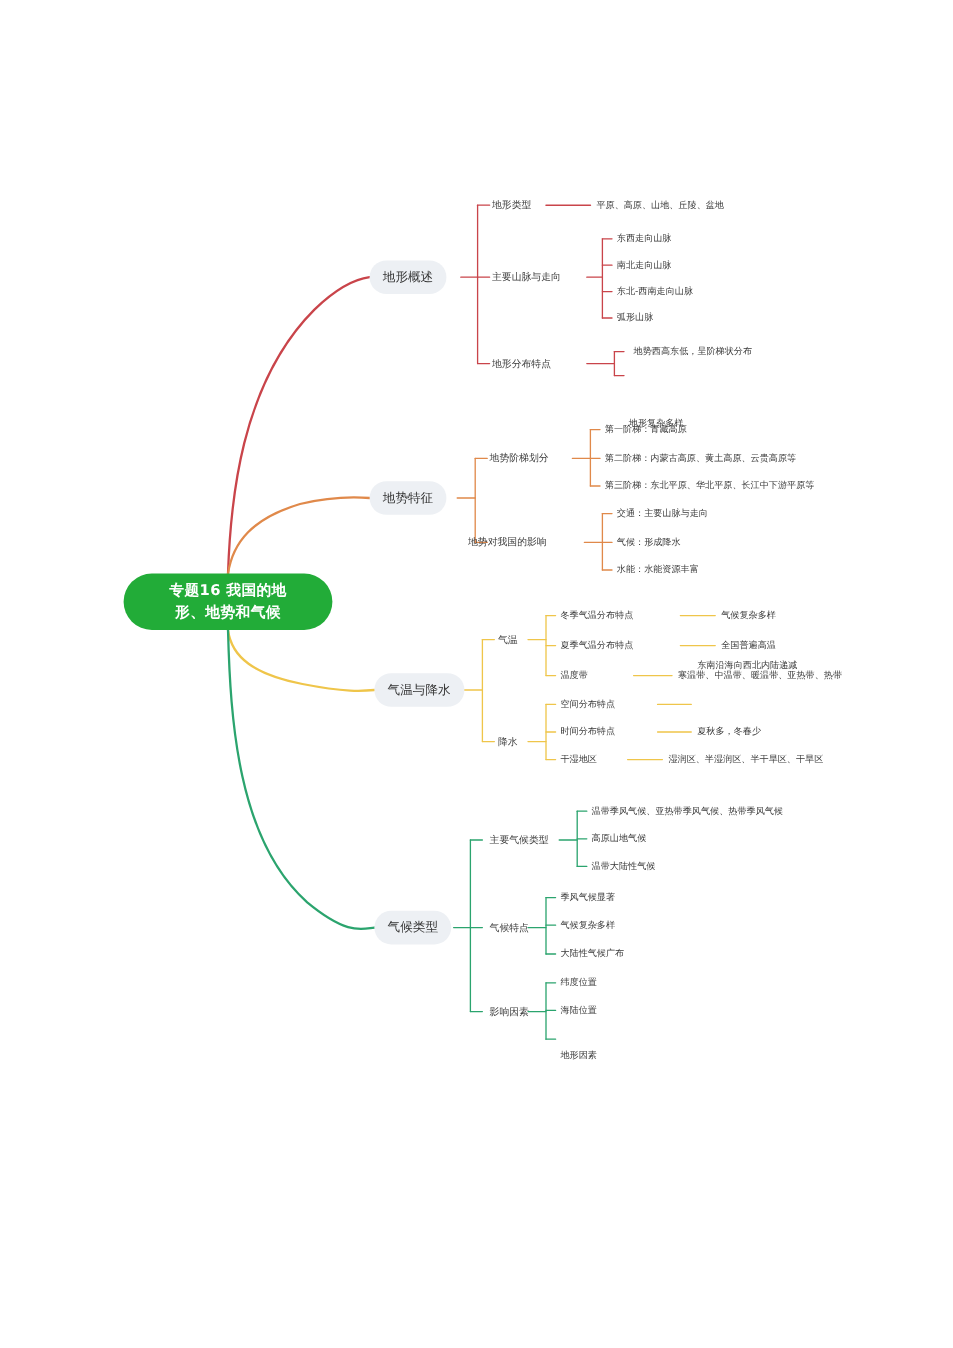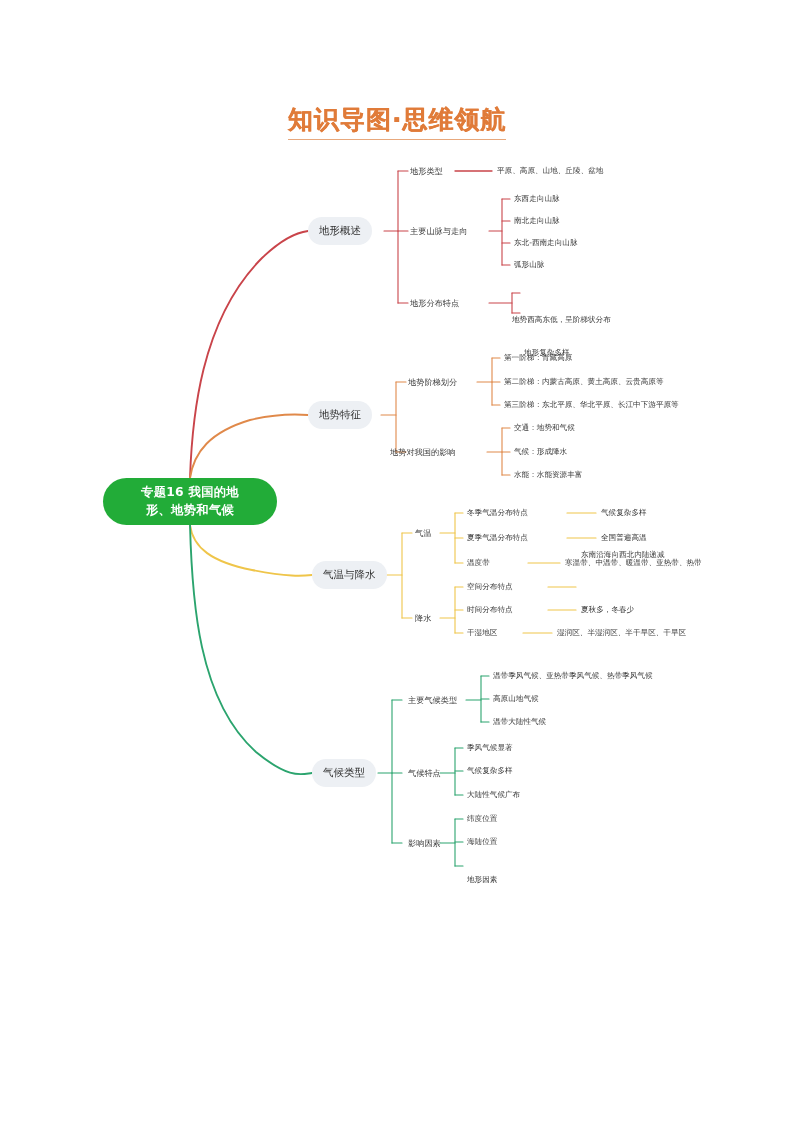--- a/index.html
+++ b/index.html
@@ -98,23 +98,20 @@
     white-space: nowrap;
     transform: translateY(-50%);
     z-index: 3;
   }
 </style>
 </head>
 <body>
 
 <div id="page">
 
-  <div id="title-wrap">
-    <div id="title">知识导图·思维领航</div>
-  </div>
 
   <svg id="wires" viewBox="0 0 794 1123">
     <g fill="none" stroke-linecap="round">
 
       <path d="M190,478 C192,420 200,320 262,258 C285,236 300,232 308,231" stroke="#C9444A" stroke-width="1.9"></path>
 
       <path d="M384,231 H398" stroke="#C9444A" stroke-width="1.1"></path>
       <path d="M398,171 V303" stroke="#C9444A" stroke-width="1.1"></path>
       <path d="M398,171 h10" stroke="#C9444A" stroke-width="1.1"></path>
       <path d="M398,231 h10" stroke="#C9444A" stroke-width="1.1"></path>
@@ -228,30 +225,30 @@
   <div class="l2-label" style="left:410px; top:171px;">地形类型</div>
   <div class="l3-label" style="left:497px; top:171px;">平原、高原、山地、丘陵、盆地</div>
 
   <div class="l2-label" style="left:410px; top:231px;">主要山脉与走向</div>
   <div class="l3-label" style="left:514px; top:199px;">东西走向山脉</div>
   <div class="l3-label" style="left:514px; top:221px;">南北走向山脉</div>
   <div class="l3-label" style="left:514px; top:243px;">东北-西南走向山脉</div>
   <div class="l3-label" style="left:514px; top:265px;">弧形山脉</div>
 
   <div class="l2-label" style="left:410px; top:303px;">地形分布特点</div>
-  <div class="l3-label" style="left:512px; top:293px;margin-top:27px;">地势西高东低，呈阶梯状分布</div>
+  <div class="l3-label" style="left:528px; top:293px;">地势西高东低，呈阶梯状分布</div>
   <div class="l3-label" style="left:524px; top:313px;margin-top:40px;">地形复杂多样</div>
 
   <div class="l2-label" style="left:408px; top:382px;">地势阶梯划分</div>
   <div class="l3-label" style="left:504px; top:358px;">第一阶梯：青藏高原</div>
   <div class="l3-label" style="left:504px; top:382px;">第二阶梯：内蒙古高原、黄土高原、云贵高原等</div>
   <div class="l3-label" style="left:504px; top:405px;">第三阶梯：东北平原、华北平原、长江中下游平原等</div>
 
   <div class="l2-label" style="left:390px; top:452px;">地势对我国的影响</div>
-  <div class="l3-label" style="left:514px; top:428px;">交通：地势和气候</div>
+  <div class="l3-label" style="left:514px; top:428px;">交通：主要山脉与走向</div>
   <div class="l3-label" style="left:514px; top:452px;">气候：形成降水</div>
   <div class="l3-label" style="left:514px; top:475px;text-align:right;">水能：水能资源丰富</div>
 
   <div class="l2-label" style="left:415px; top:533px;">气温</div>
   <div class="l3-label" style="left:467px; top:513px;">冬季气温分布特点</div>
   <div class="l3-label" style="left:601px; top:513px;">气候复杂多样</div>
   <div class="l3-label" style="left:467px; top:538px;">夏季气温分布特点</div>
   <div class="l3-label" style="left:601px; top:538px;">全国普遍高温</div>
   <div class="l3-label" style="left:467px; top:563px;">温度带</div>
   <div class="l3-label" style="left:565px; top:563px;">寒温带、中温带、暖温带、亚热带、热带</div>

